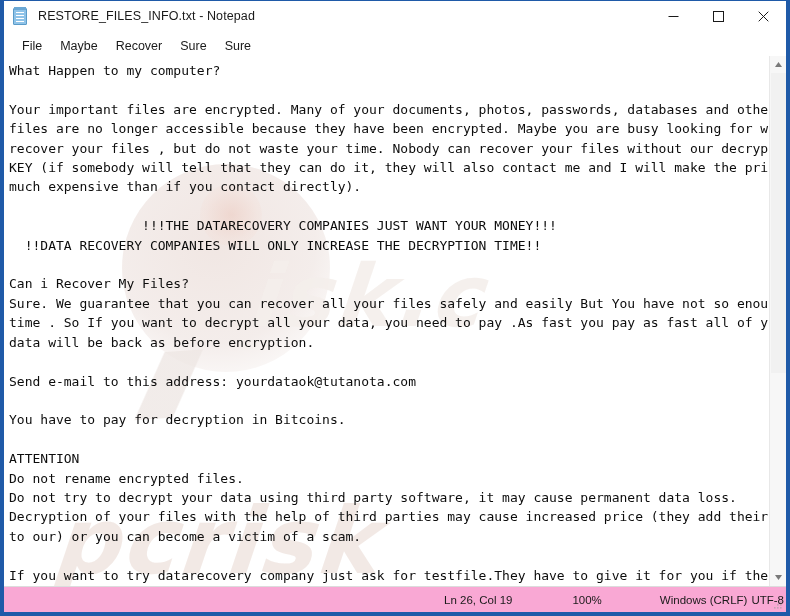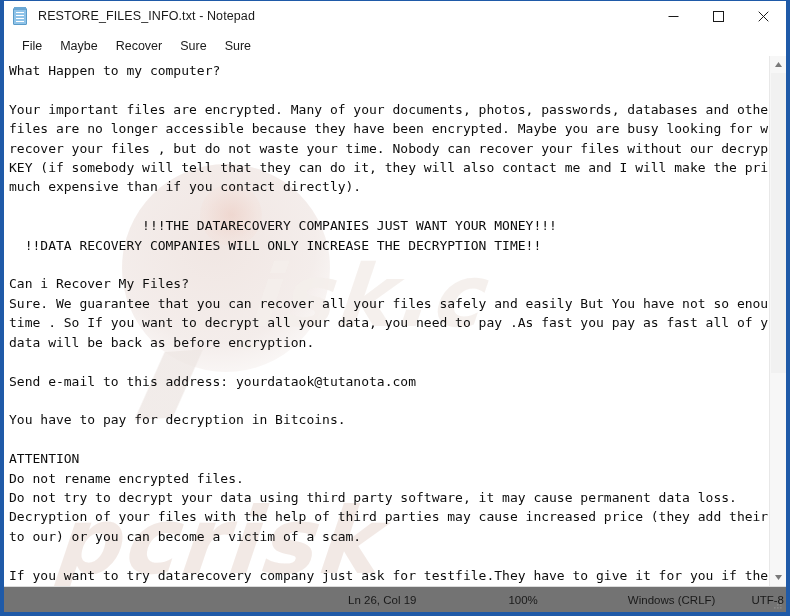--- a/index.html
+++ b/index.html
@@ -234,30 +234,29 @@
     top: 17px;
     width: 15px;
     height: 300px;
     background: #f1f1f1;
   }
 
   
   #status-bar {
     height: 26px;
     min-height: 26px;
-    background: #737373;
+    background: #f9a8d4;
     border-top: 1px solid #dcdcdc;
     display: flex;
     align-items: center;
     justify-content: flex-end;
     font-size: 11.5px;
     color: #1a1a1a;
     position: relative;
     box-sizing: border-box;
-    gap: 32px;
   }
   .status-cell {
     white-space: nowrap;
     padding: 0 2px;
   }
   #status-ln   { margin-right: 56px; }
   #status-zoom { margin-right: 54px; }
   #status-eol  { }
   #status-enc  { }
   #resize-grip {

